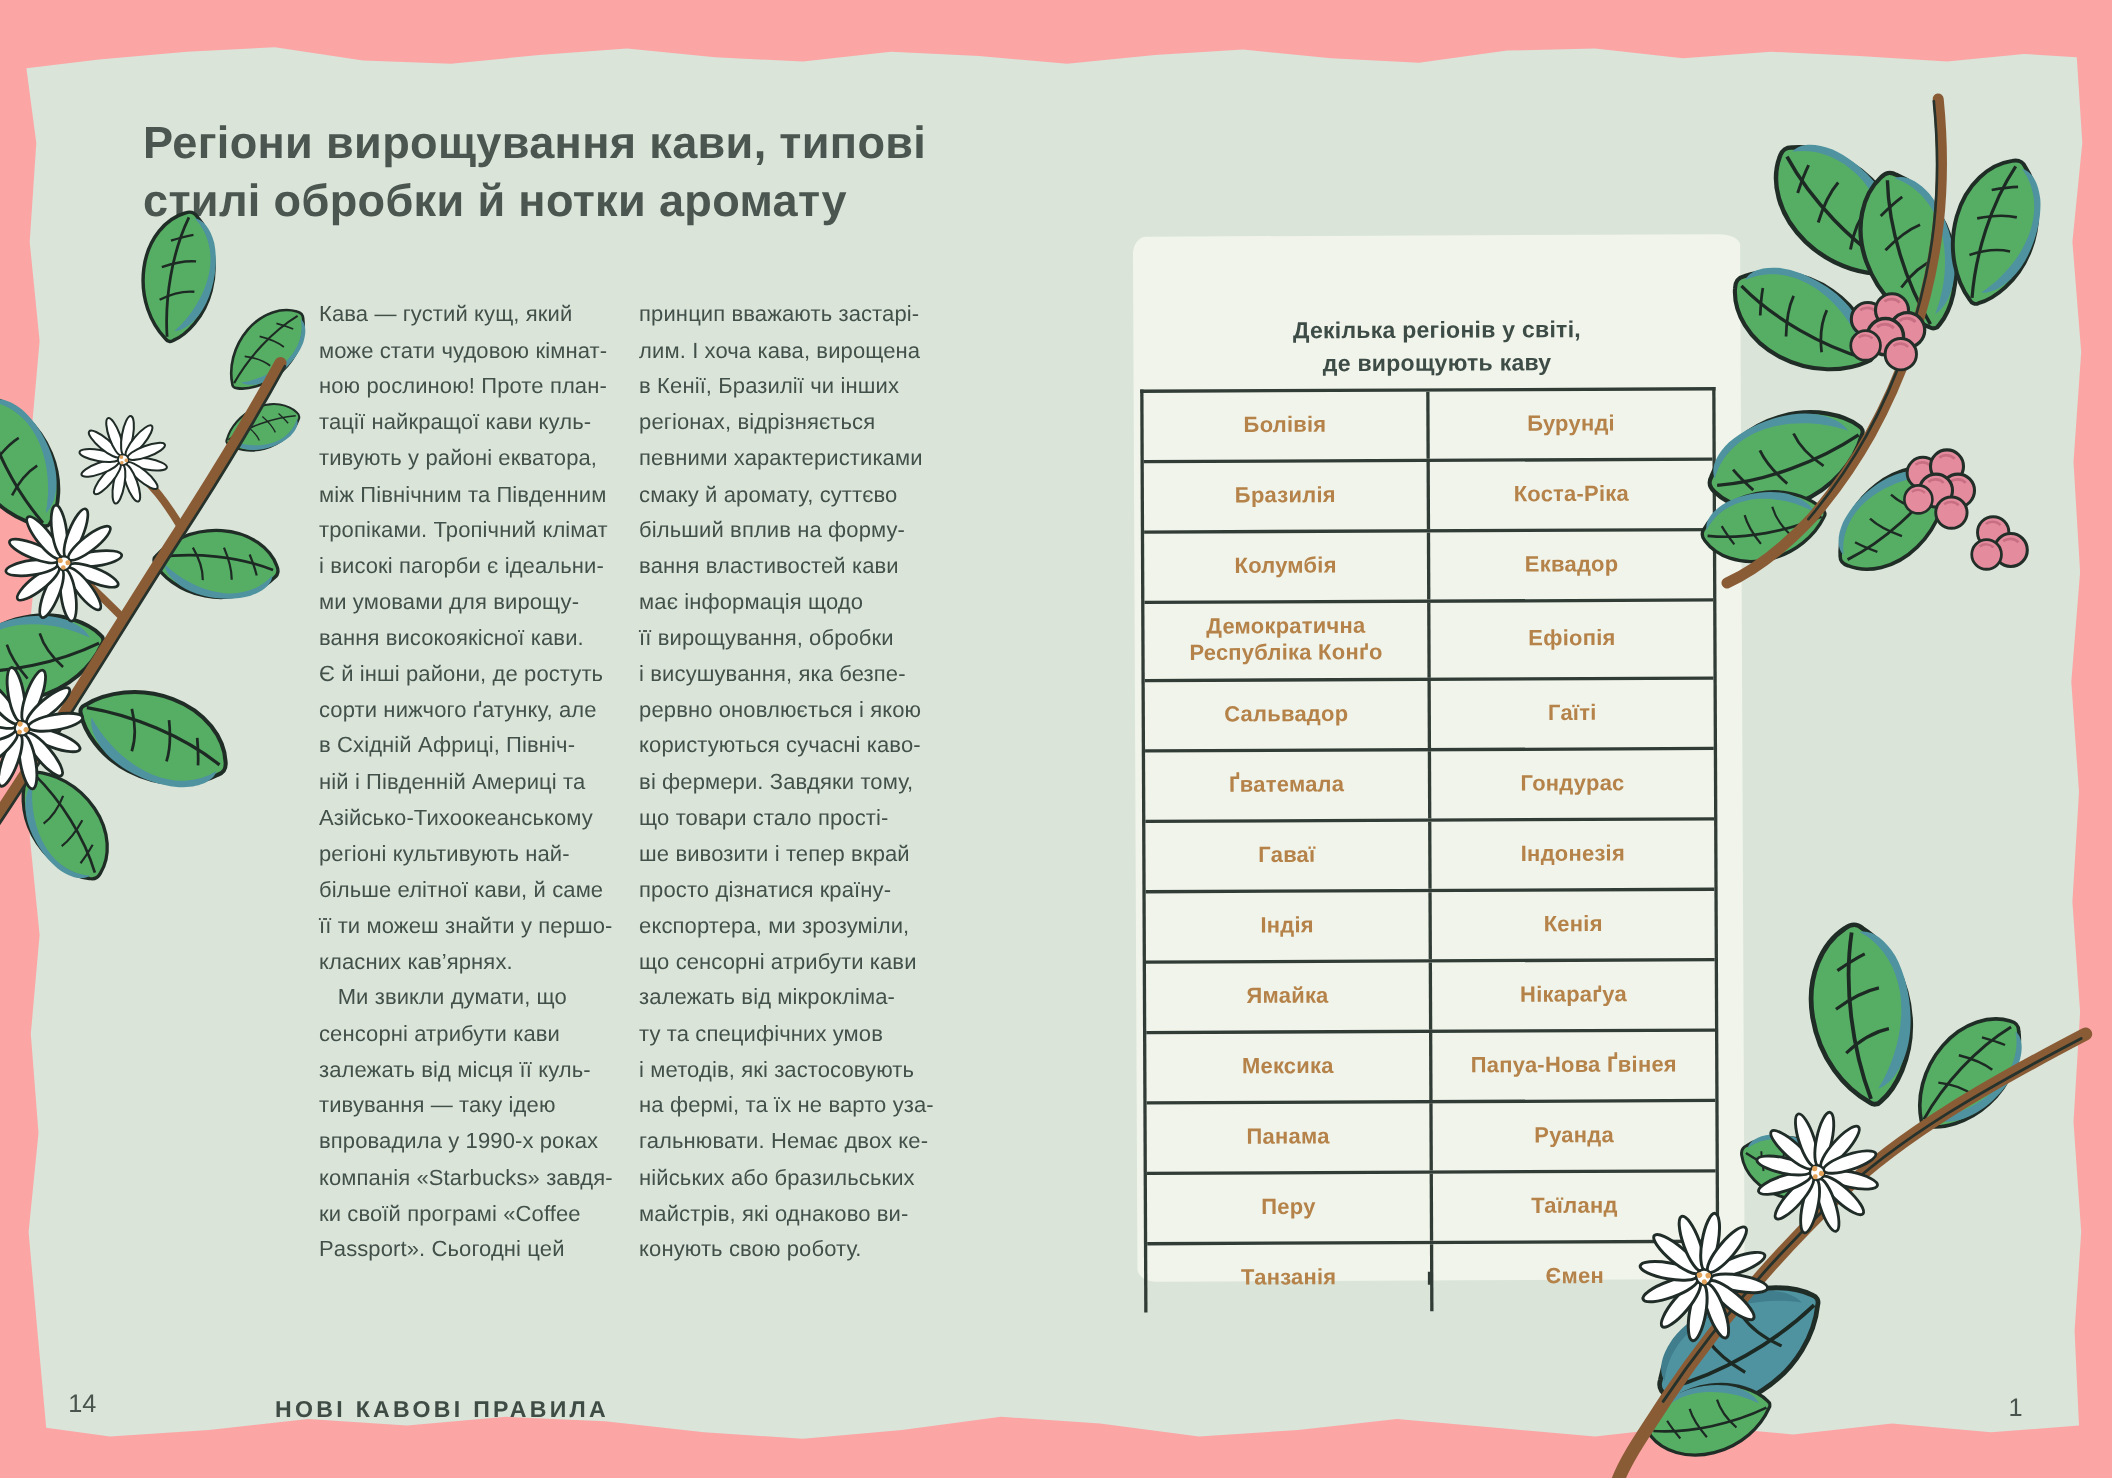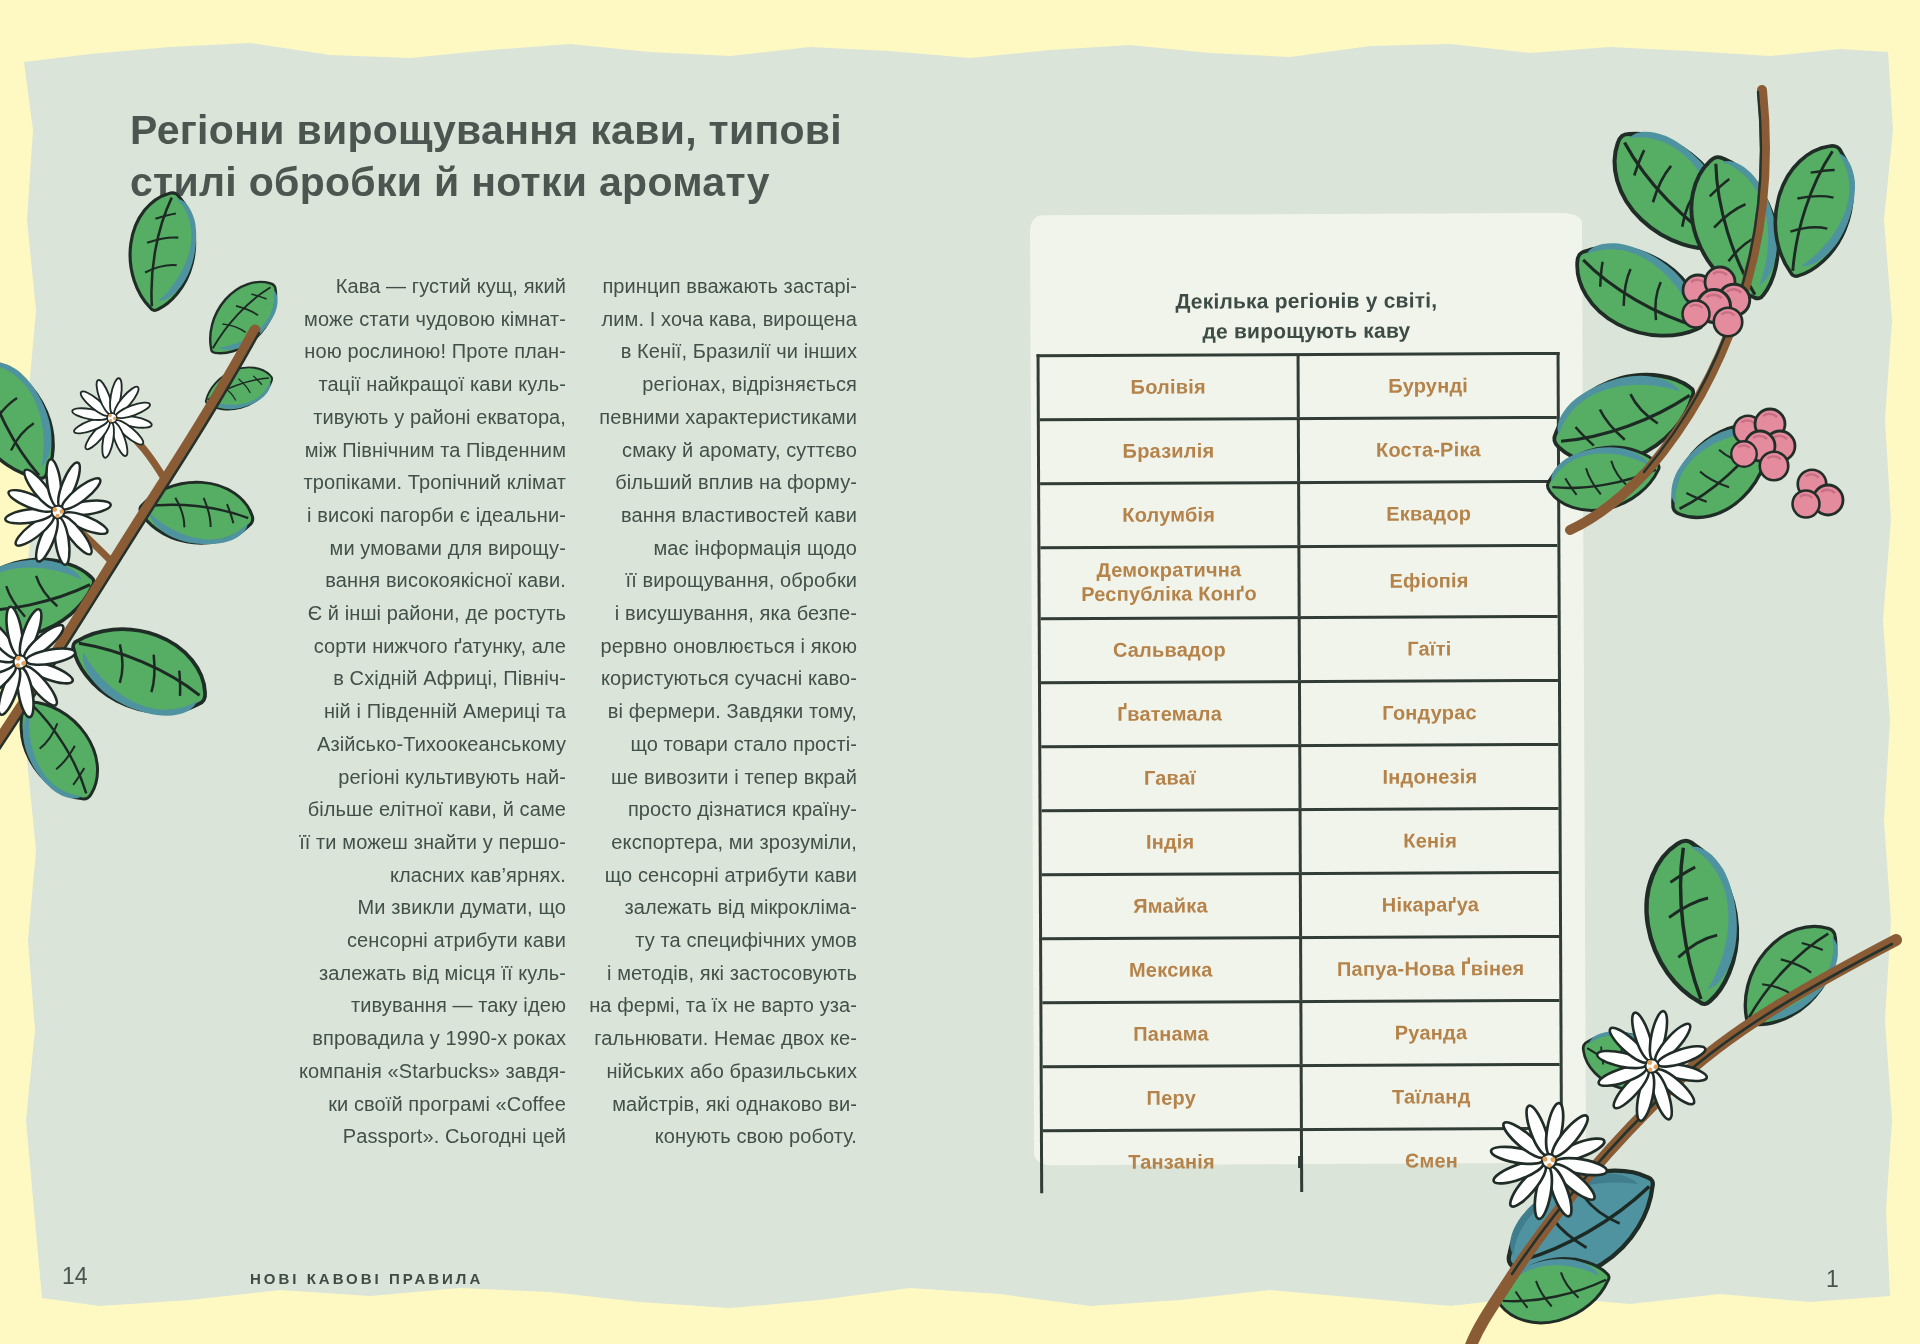--- a/index.html
+++ b/index.html
@@ -1,33 +1,33 @@
 <!DOCTYPE html>
 <html><head>
 <meta charset="utf-8">
 <style>
   html,body{margin:0;padding:0;background:#ffffff;}
   .page{
     position:relative;width:1920px;height:1344px;overflow:hidden;
-    font-family:"Liberation Sans",sans-serif;background:#fef9c3;
+    font-family:"Liberation Sans",sans-serif;background:#fca5a5;
   }
   svg.layer{position:absolute;left:0;top:0;width:1920px;height:1344px;display:block;}
   #plants{pointer-events:none;z-index:3;}
   #paper{z-index:0;}
   .content{position:absolute;left:0;top:0;width:1920px;height:1344px;z-index:1;}
 
   .title{
     position:absolute;left:130px;top:104px;width:760px;
     font-size:41px;font-weight:700;line-height:52px;letter-spacing:.3px;
     color:#4b5650;white-space:pre-line;margin:0;
   }
   .bodycol{
     position:absolute;top:270px;width:276px;
     font-size:20px;line-height:32.7px;letter-spacing:.1px;
-    color:#42504a;white-space:pre-line;text-align:right;
+    color:#42504a;white-space:pre-line;
   }
   .col1{left:290px;}
   .col2{left:581px;}
 
   .panel{
     position:absolute;left:1032px;top:214px;width:552px;height:950px;
     background:#f1f4ea;
     border-radius:12px 20px 10px 16px / 16px 10px 18px 12px;
     transform:rotate(-0.25deg);
   }
@@ -51,21 +51,21 @@
   .cell:first-child{border-right:3px solid #313c36;}
   .divider-ext{position:absolute;left:264px;top:942px;width:3px;height:12px;background:#313c36;}
 
   .pageno{
     position:absolute;font-size:23px;font-weight:400;color:#49544e;
   }
   .pageno-left{left:62px;top:1263px;}
   .pageno-right{left:1826px;top:1266px;}
   .running-title{
     position:absolute;left:250px;top:1270px;
-    font-size:15px;font-weight:700;letter-spacing:3px;color:#3f4b45;
+    font-size:21px;font-weight:700;letter-spacing:3px;color:#3f4b45;
   }
 </style>
 </head>
 <body>
 
 <div class="page">
 
   <svg id="paper" class="layer" viewBox="0 0 1920 1344">
     <path fill="#dae4d9" d="M24,62 L90,54 L170,47 L250,43 L330,55 L410,58 L490,50 L570,44 L650,52 L730,56 L810,47 L890,51 L970,58 L1050,50 L1130,45 L1210,53 L1290,57 L1370,46 L1450,44 L1530,53 L1610,47 L1690,51 L1770,56 L1840,49 L1888,52
          L1893,130 L1884,220 L1892,320 L1885,420 L1891,520 L1883,620 L1890,720 L1884,820 L1891,920 L1885,1020 L1892,1120 L1886,1210 L1890,1296

